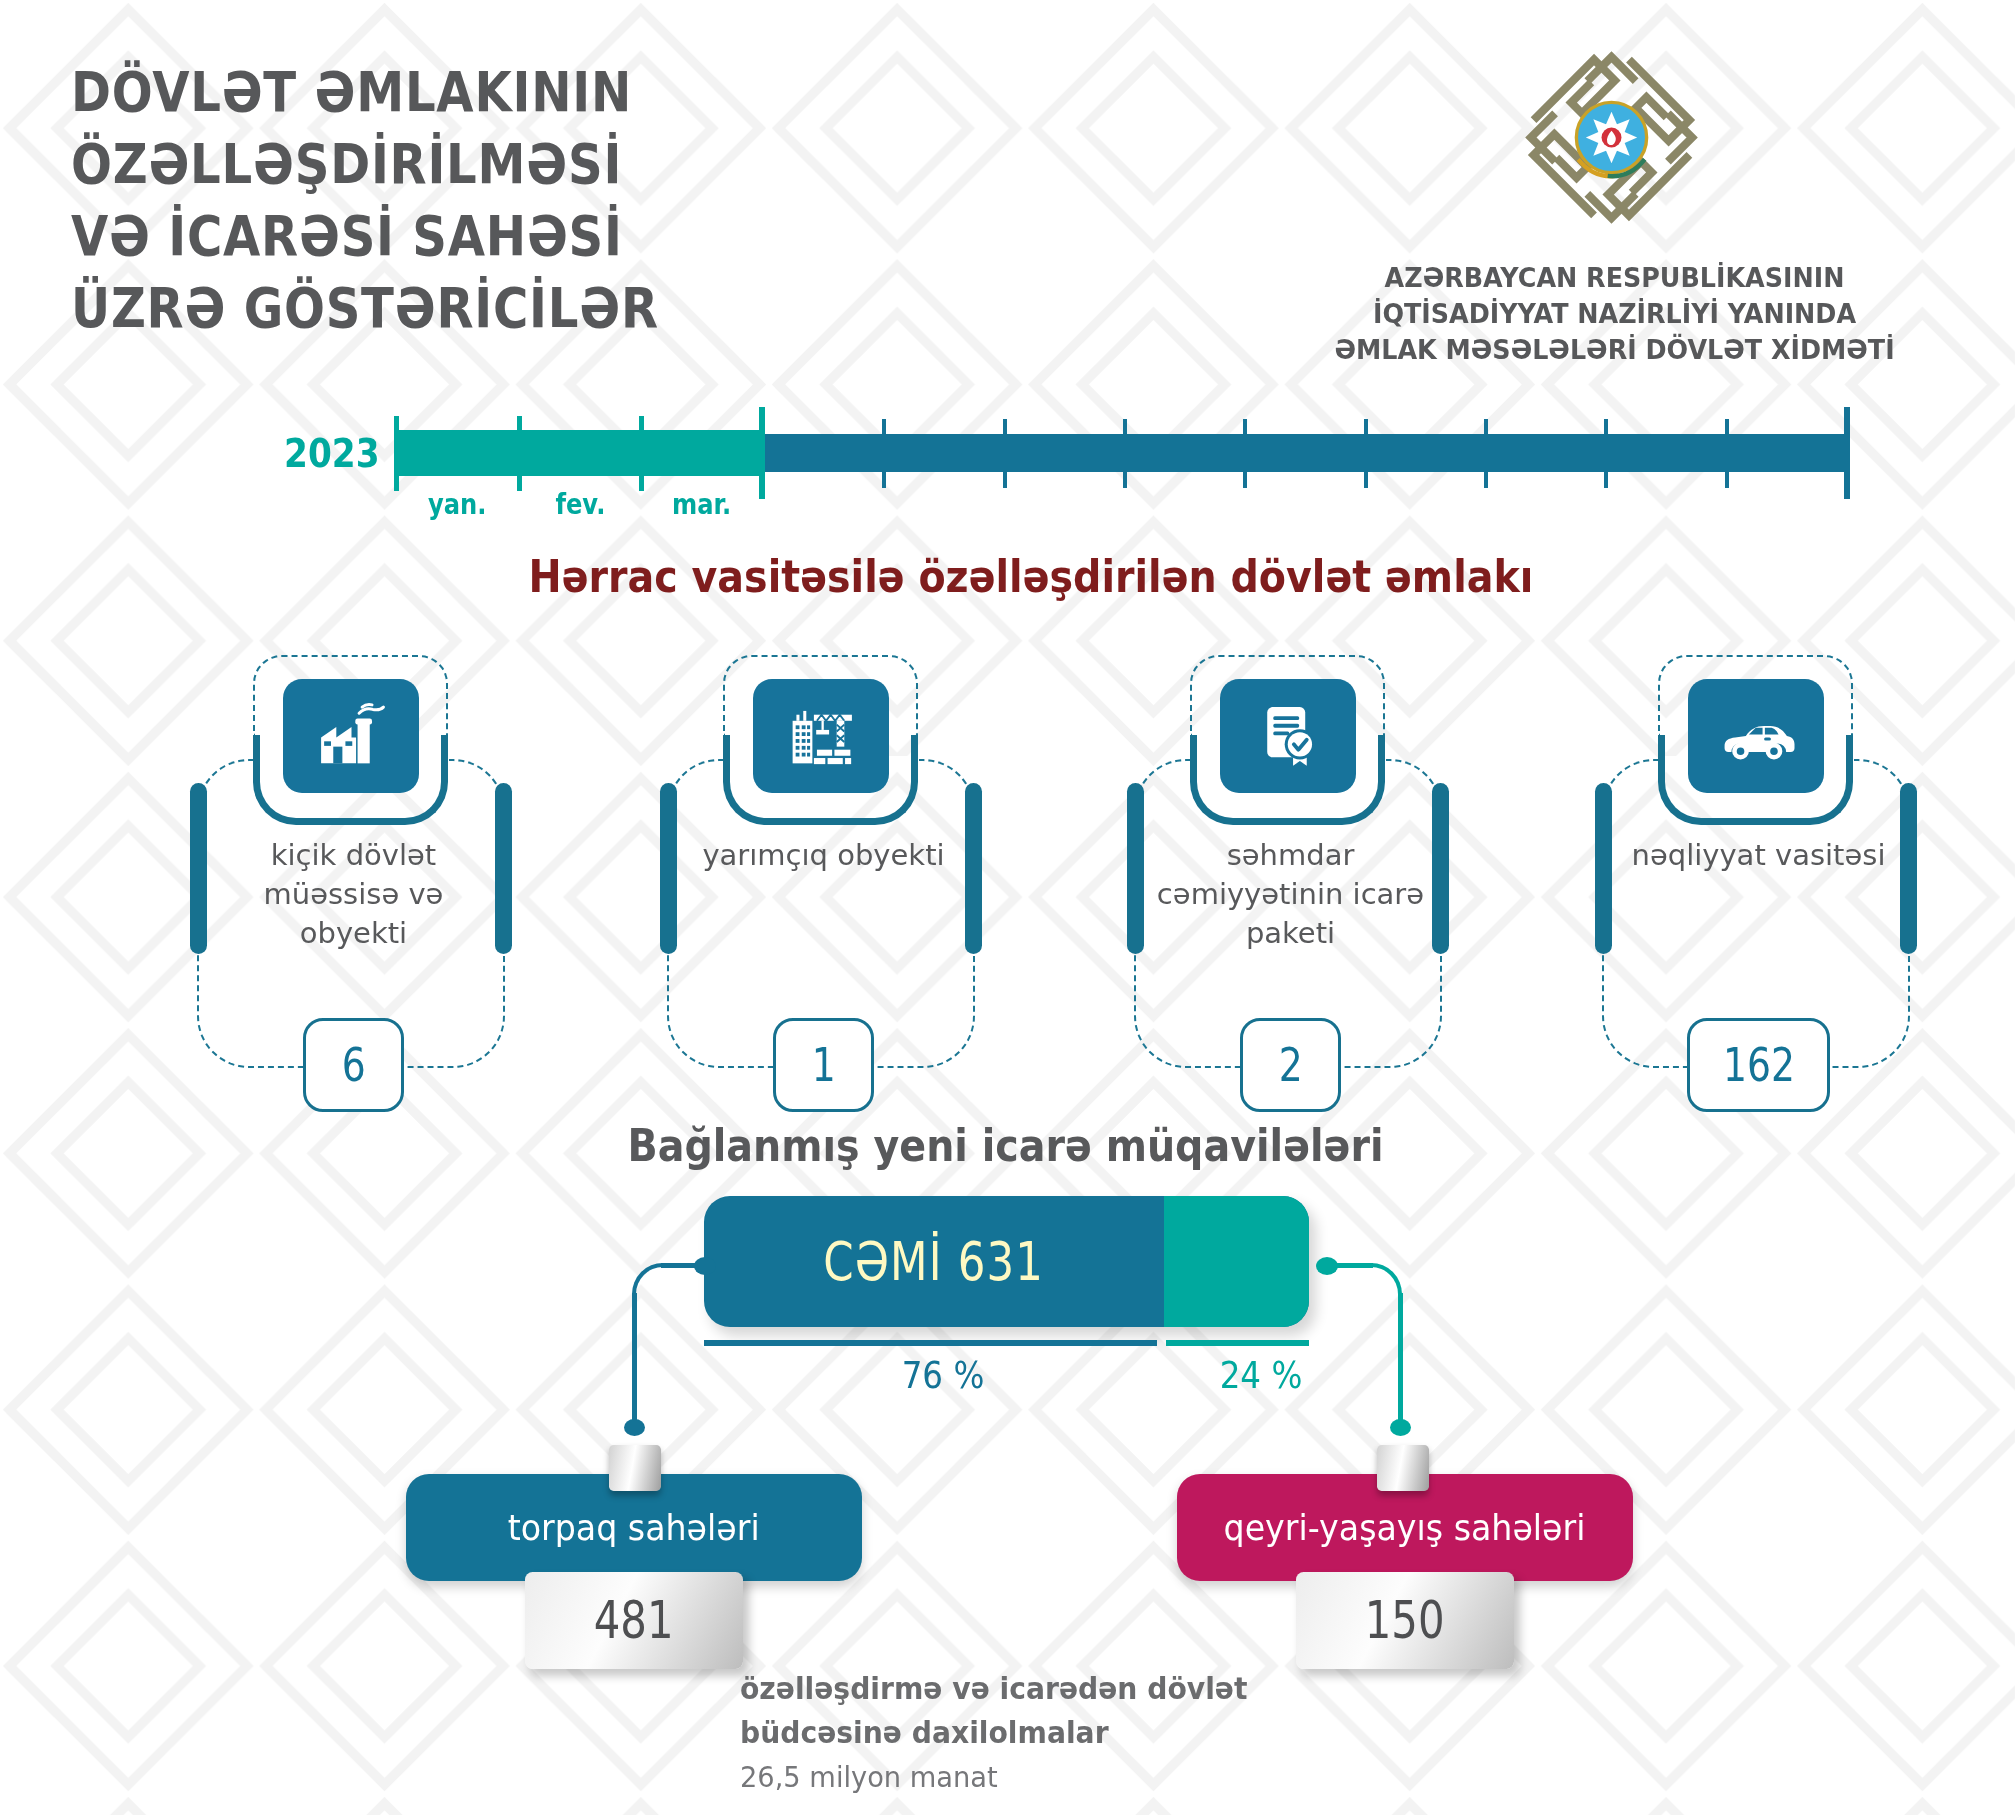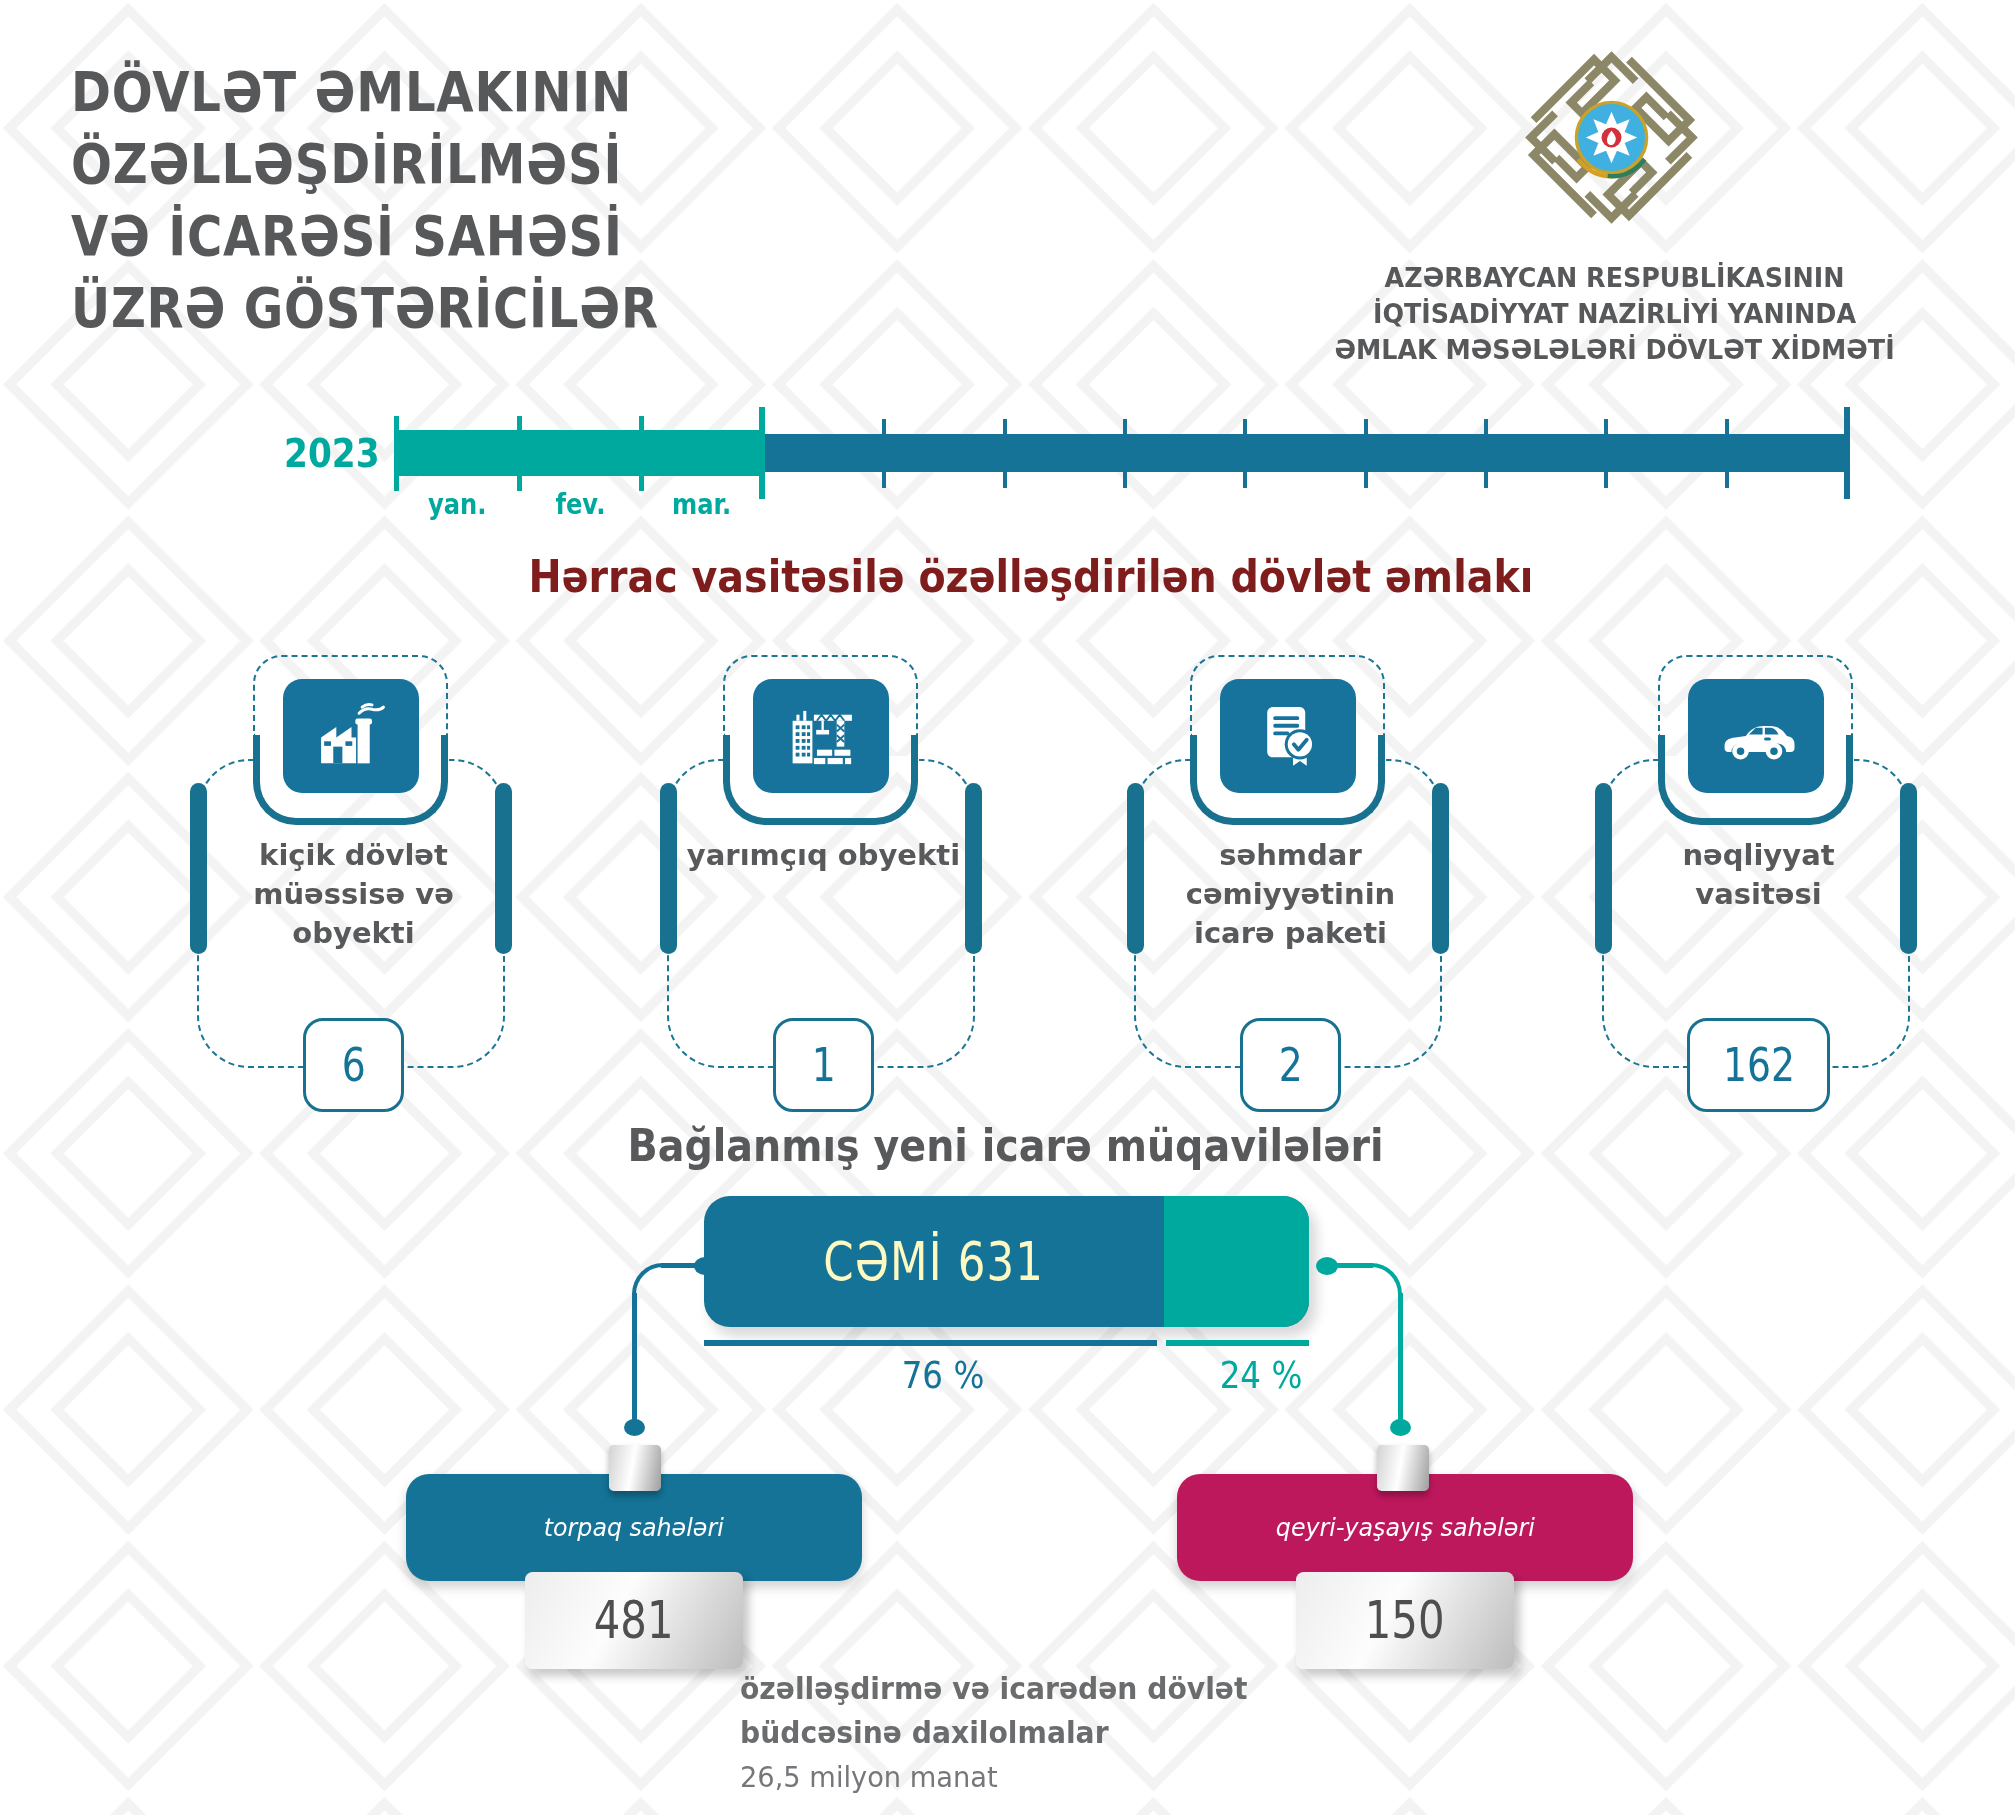--- a/index.html
+++ b/index.html
@@ -68,21 +68,21 @@
   }
   .tile {
     position:absolute; left:86px; top:24px; width:136px; height:114px;
     background:#17739B; border-radius:19px;
     display:flex; align-items:center; justify-content:center;
   }
   .pill { position:absolute; top:128px; width:17px; height:171px; background:#17718F; border-radius:8.5px; }
   .pill.l { left:-7.1px; } .pill.r { left:298px; }
   .card-label {
     position:absolute; left:19px; top:181px; width:275px; text-align:center;
-    font-size:29px; font-weight:700; color:#58595B; line-height:39px;
+    font-size:29px; font-weight:400; color:#58595B; line-height:39px;
   }
   .badge-row { position:absolute; left:0; right:0; top:363px; display:flex; justify-content:center; }
   .badge {
     min-width:45px; height:88px; padding:0 25px;
     background:#fff; border:3.3px solid #17718F; border-radius:20px;
     display:flex; align-items:center; justify-content:center;
     font-size:46px; font-weight:400; color:#147396;
   }
   .badge span{ transform:scaleX(.82); display:inline-block; }
 
@@ -120,23 +120,22 @@
   .clip {
     position:absolute; top:1445px; width:52px; height:46px; z-index:6;
     background:linear-gradient(100deg,#d2d2d2 0%,#ffffff 45%,#9e9e9e 100%);
     border-radius:4.7px; box-shadow:0 4.7px 6.6px rgba(0,0,0,.28);
   }
 
   
   .cat {
     position:absolute; top:1474px; width:456px; height:107px; z-index:5;
     border-radius:23px; display:flex; align-items:center; justify-content:center;
-    color:#fff; font-size:25px; font-weight:500; white-space:nowrap;
+    color:#fff; font-size:35px; font-weight:500; white-space:nowrap;
     box-shadow:0 5.7px 10.4px rgba(0,0,0,.18);
-    font-style:italic;
   }
   .cat span{ transform:scaleX(.95); display:inline-block; }
   .cat.land { left:406px; background:#147396; }
   .cat.nonres { left:1177px; background:#be185d; }
   .plate {
     position:absolute; top:1572px; width:218px; height:97px; z-index:7;
     background:linear-gradient(118deg,#ededed 0%,#fdfdfd 42%,#bdbdbd 100%);
     border-radius:7.6px; box-shadow:5.7px 6.6px 9.5px rgba(0,0,0,.22);
     display:flex; align-items:center; justify-content:center;
     font-size:51px; font-weight:400; color:#4E4F51;

